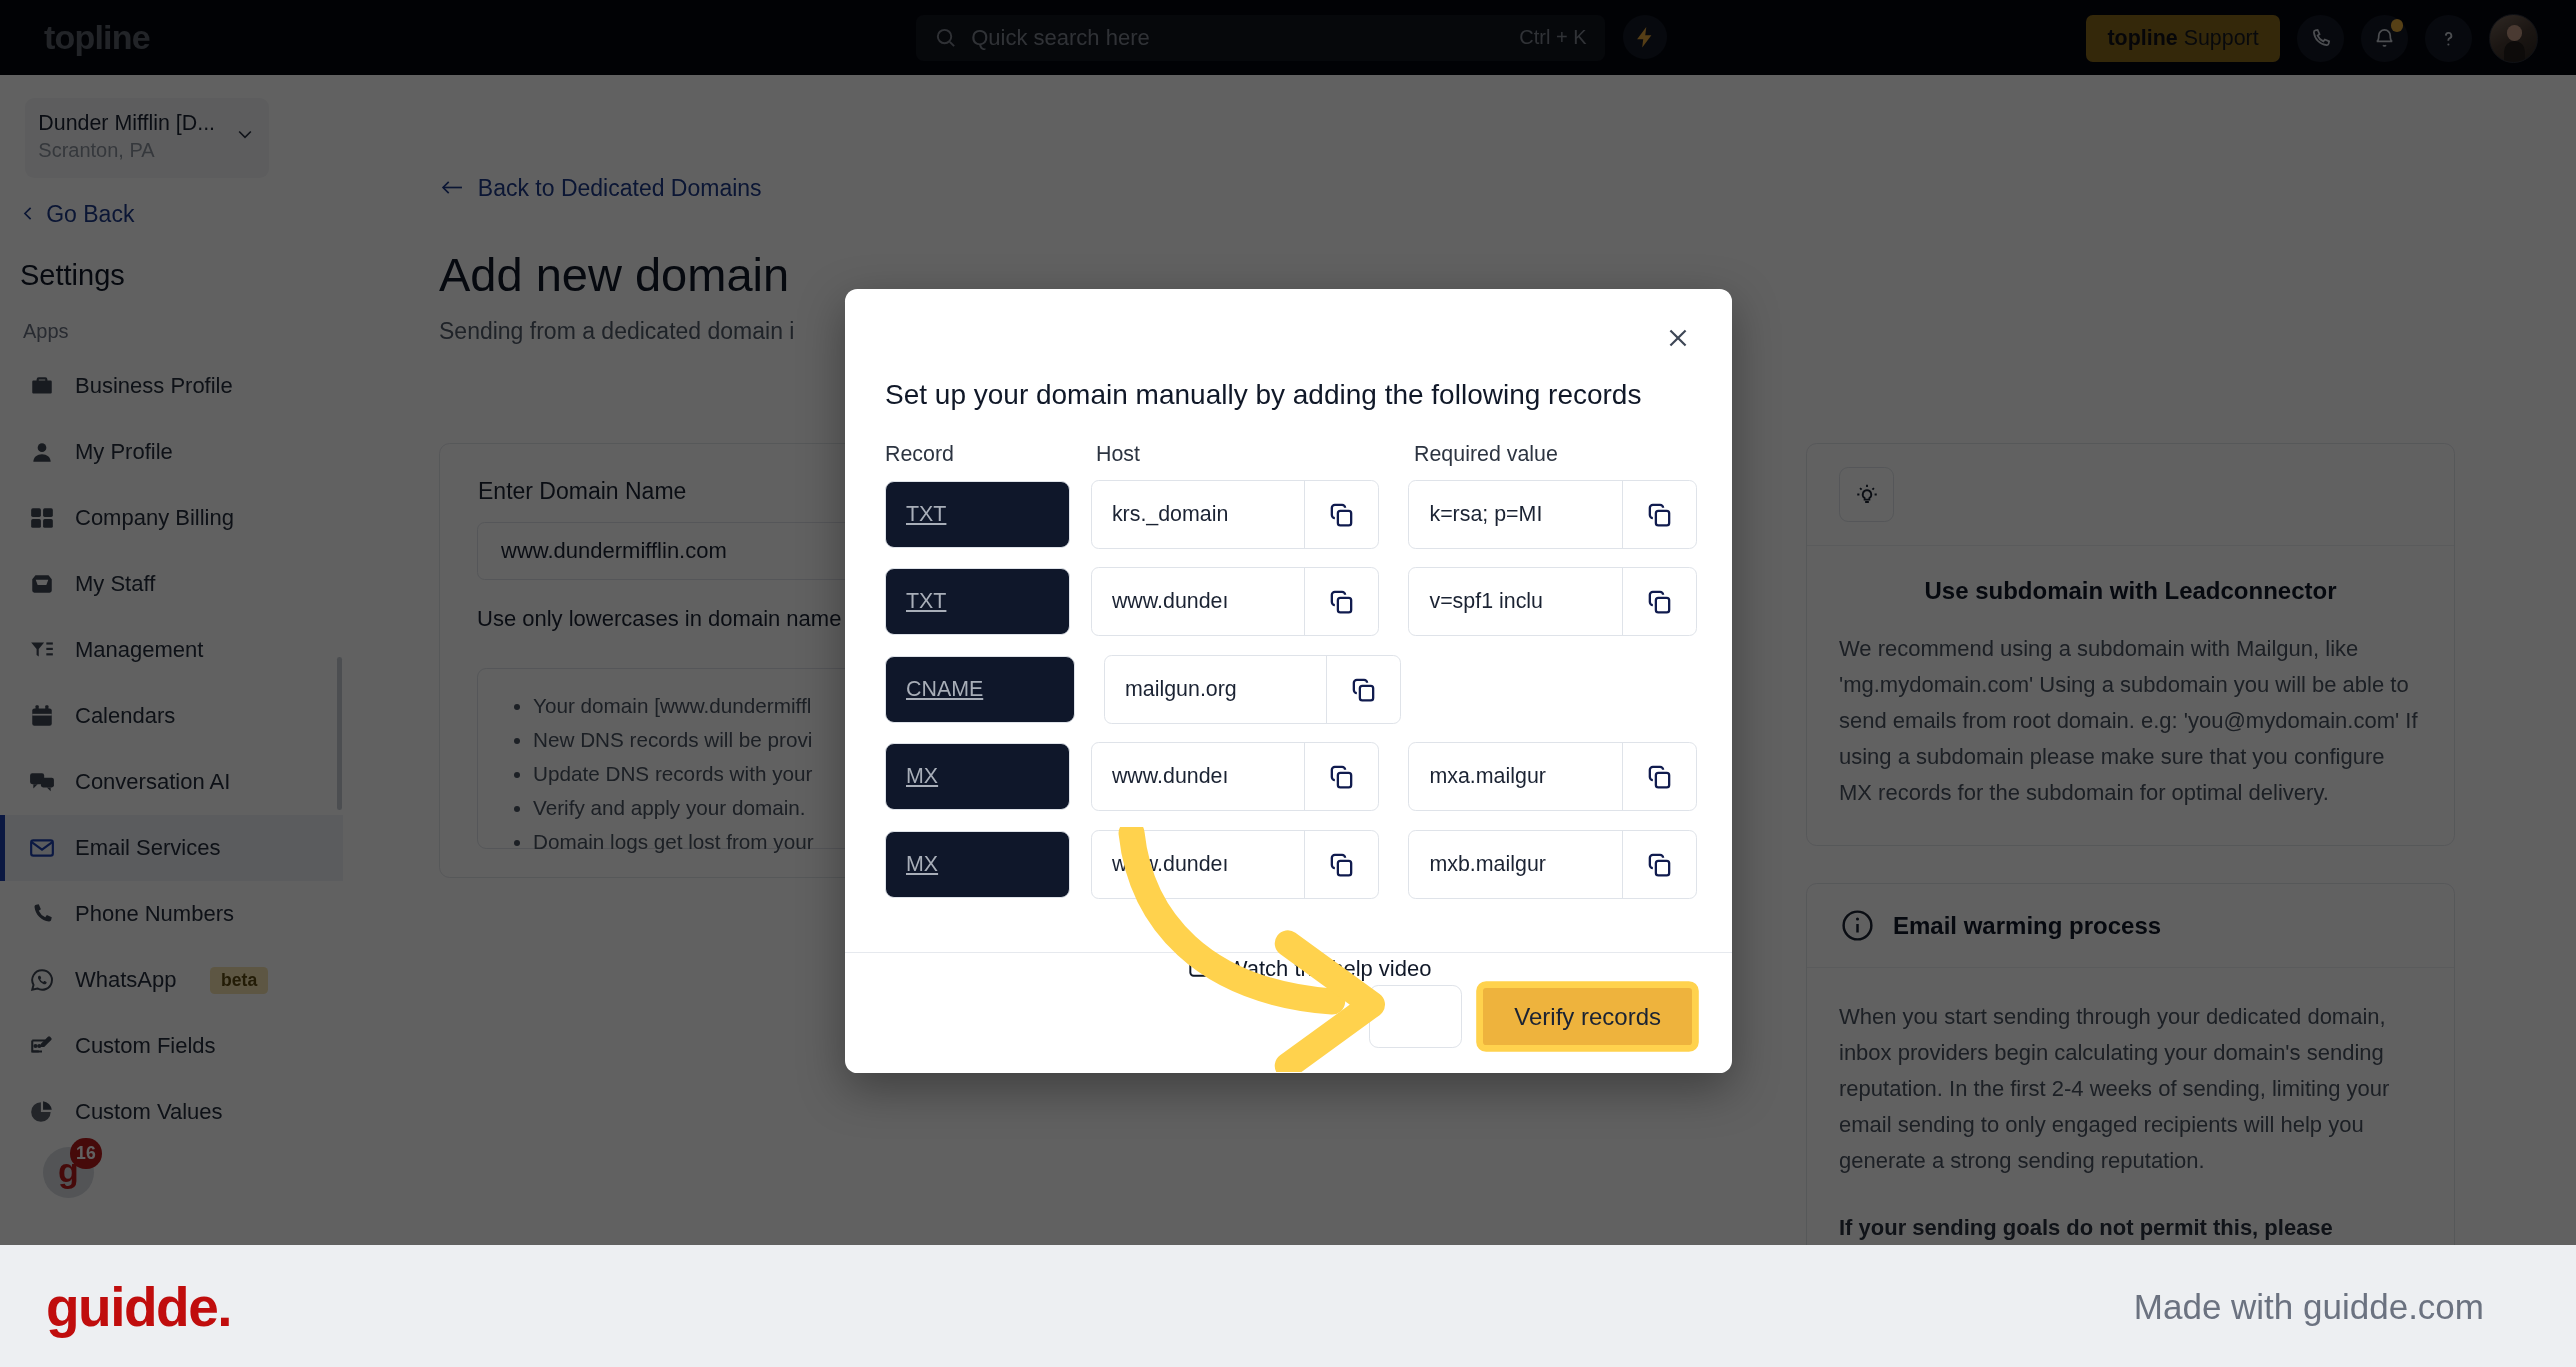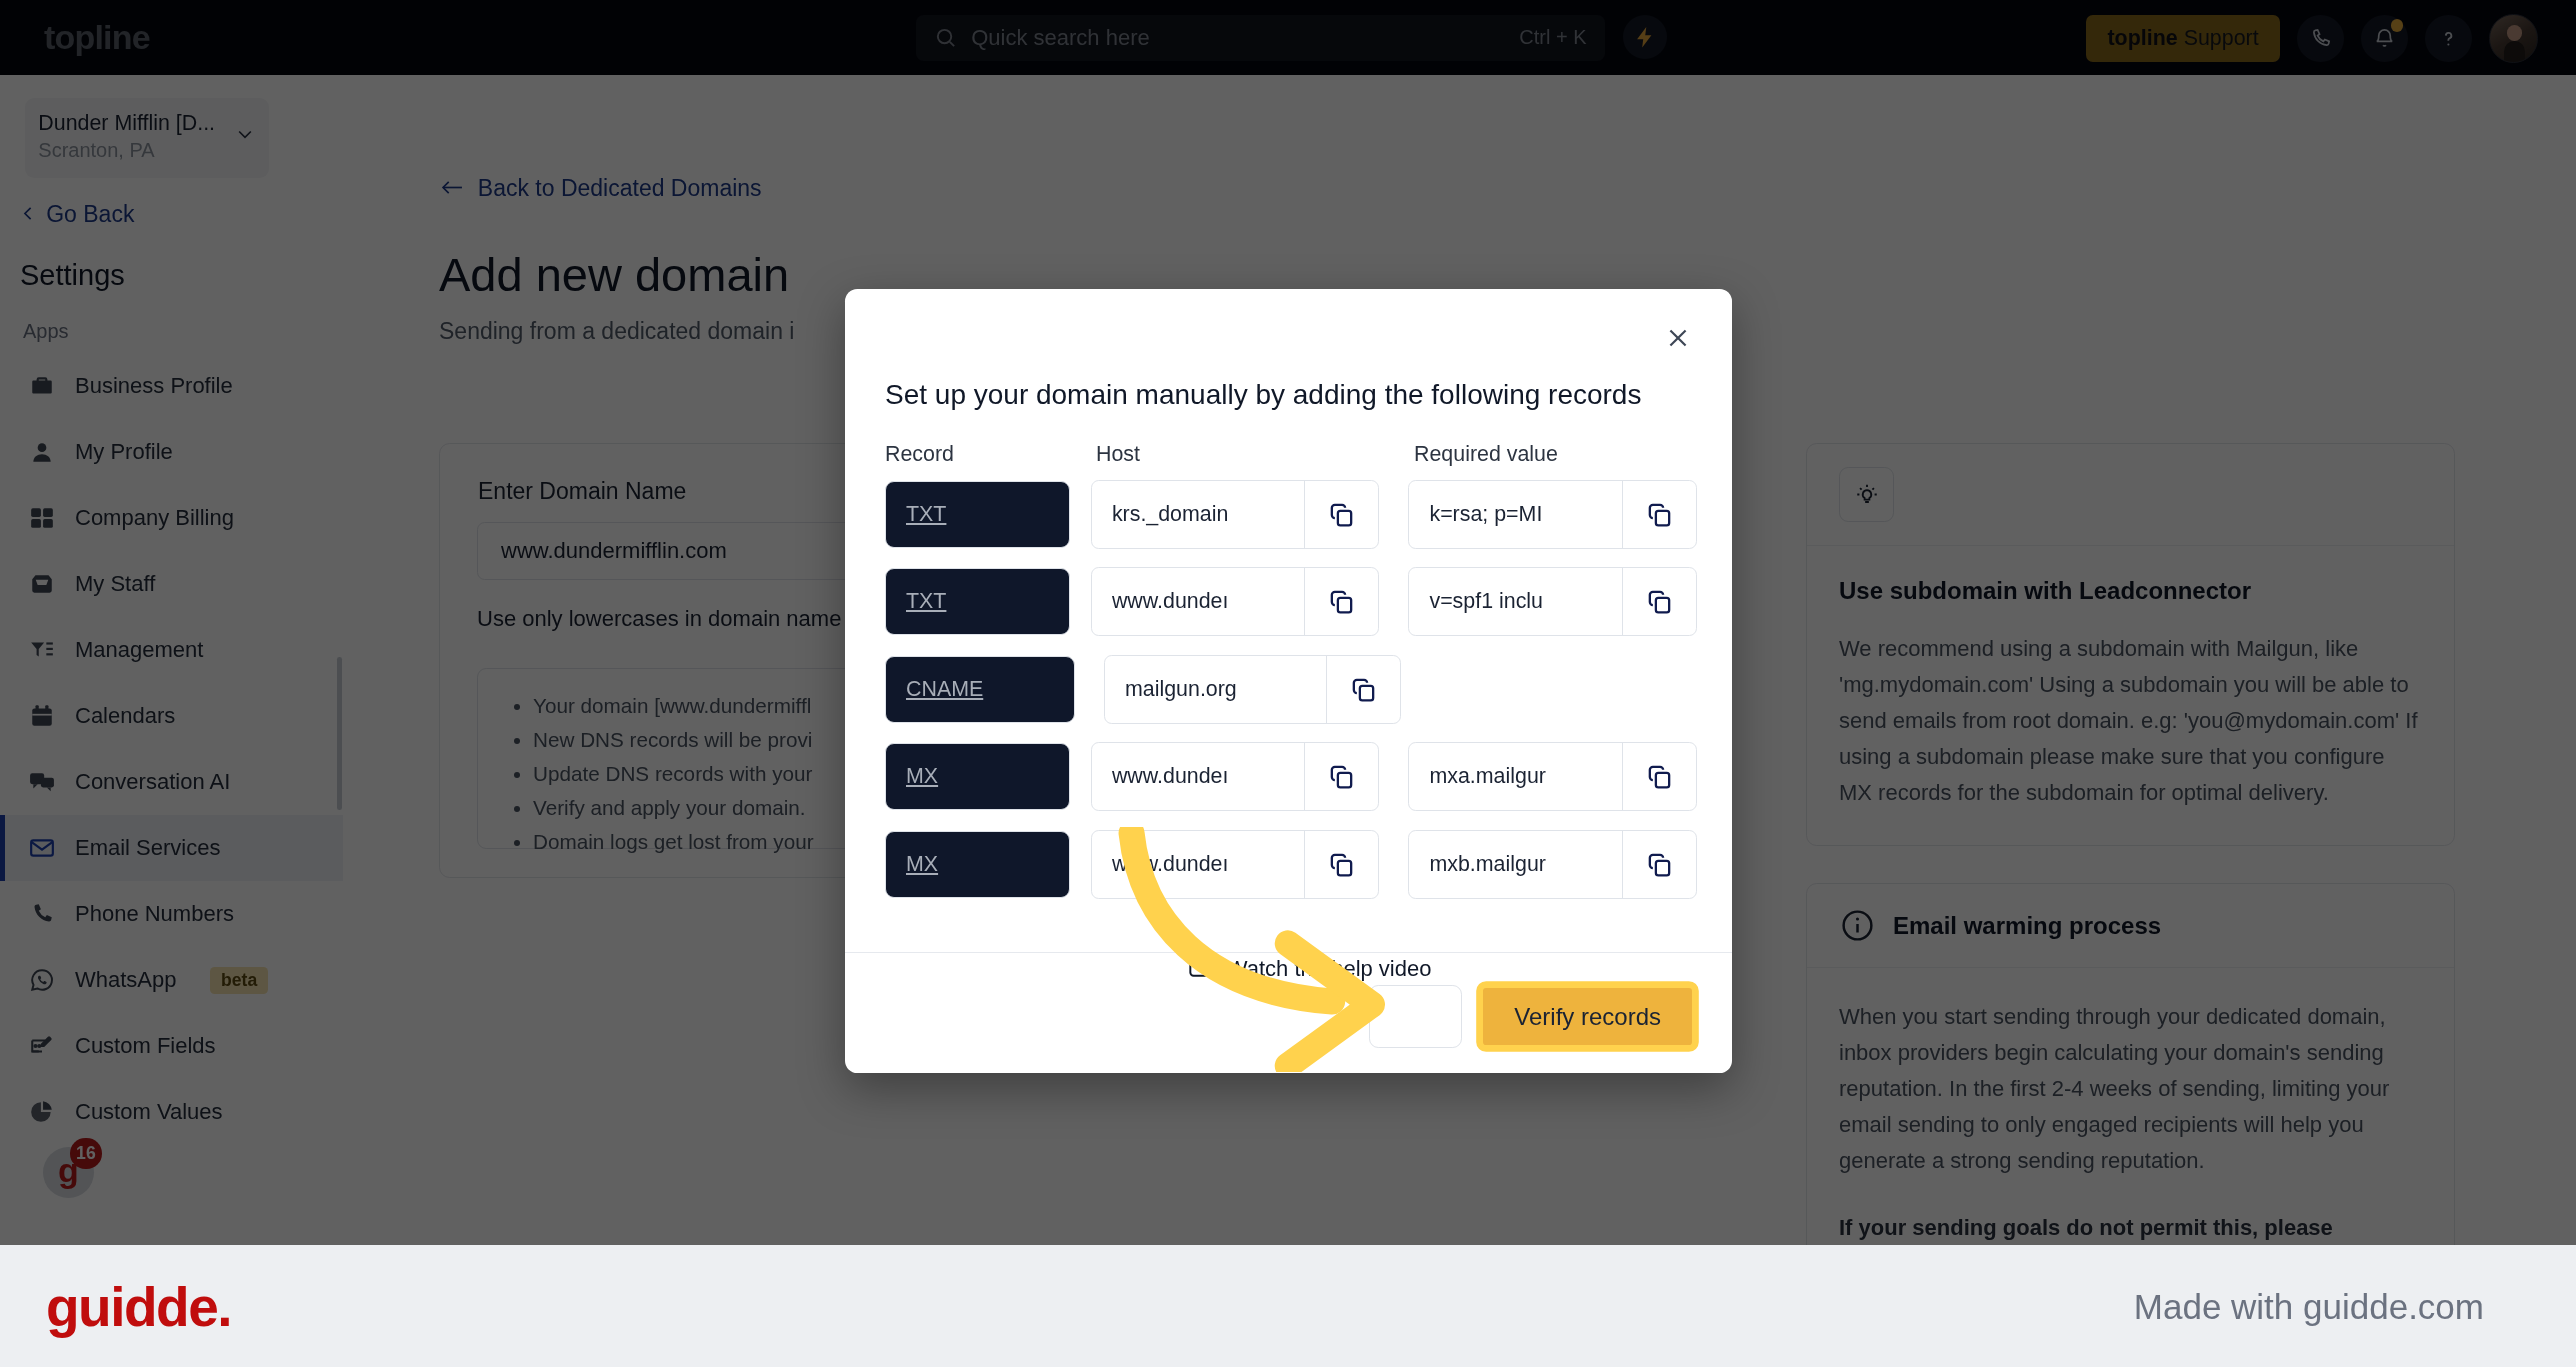--- a/index.html
+++ b/index.html
@@ -231,21 +231,21 @@
   .ic-icon-box {
     width: 55px; height: 55px; border-radius: 9.2px;
     border: 0.8px solid #dfe3e9;
     display: flex; align-items: center; justify-content: center; color: #1b2333;
   }
   .ic-icon-box svg { width: 26px; height: 26px; }
   .ic-icon-plain { width: 37px; height: 37px; color: #1b2333; }
   .ic-icon-plain svg { width: 37px; height: 37px; }
   .ic-head-title { font-size: 24px; color: #101828; font-weight: 700; }
   .ic-body { padding: 31px 32px 34px; }
-  .ic-body h4 { font-size: 24px; color: #101828; font-weight: 700; margin-bottom: 26px; }
+  .ic-body h4 { font-size: 24px; color: #101828; font-weight: 700; margin-bottom: 26px; text-align: center; }
   .ic-body p { font-size: 22px; line-height: 36px; color: #4b5462; }
   .ic-body p.bold { font-weight: 700; color: #2c3441; margin-top: 31px; }
 
   
   .dim {
     position: absolute; left: 0; top: 0;
     width: 2576px; height: 1245px;
     background: rgba(0,0,0,0.62);
     z-index: 50;
   }

